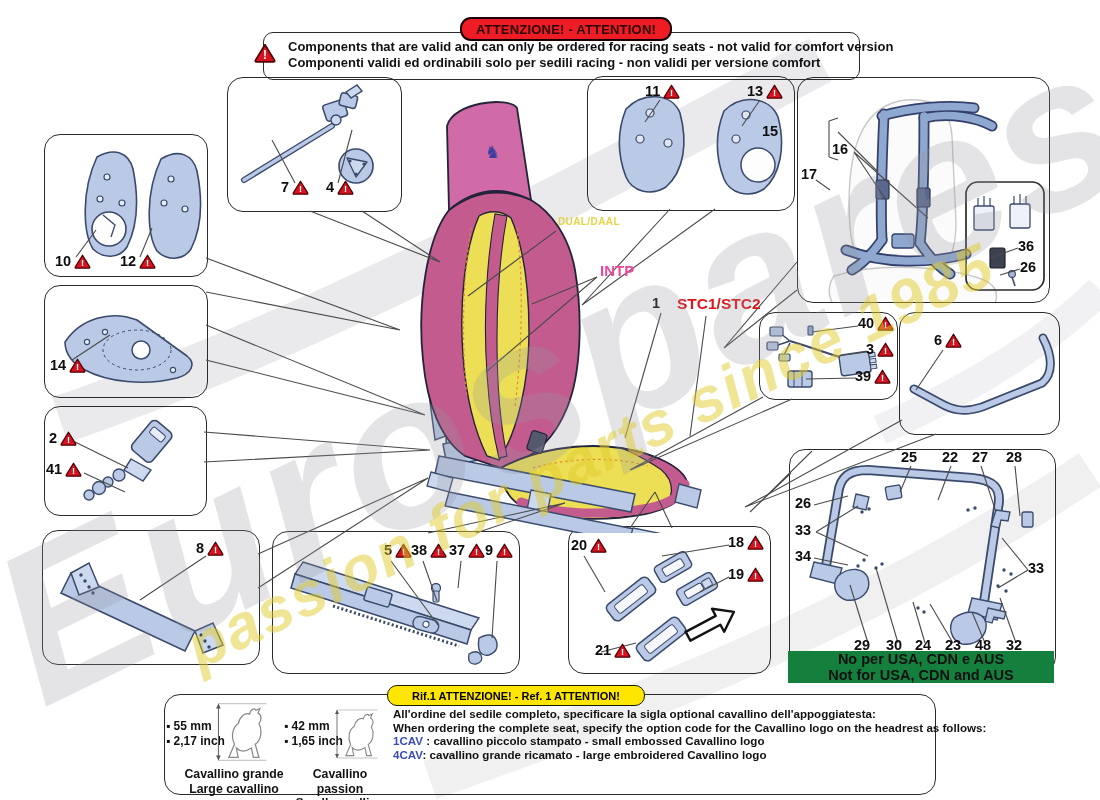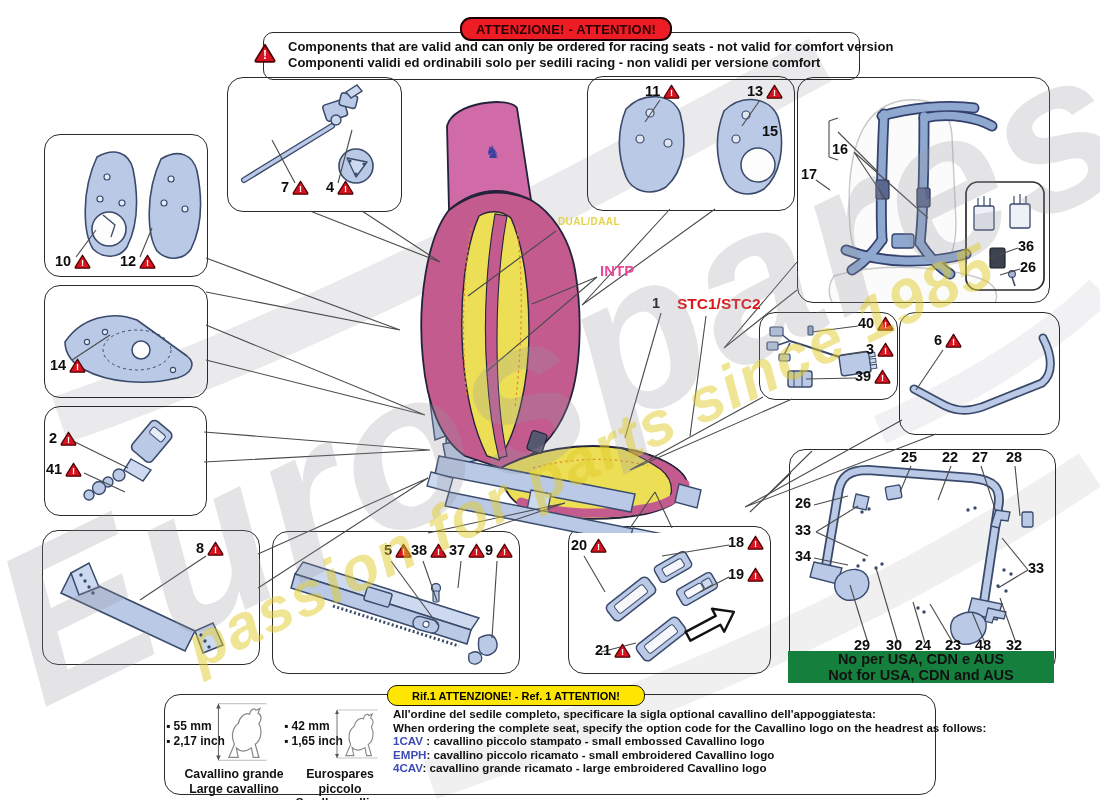--- a/index.html
+++ b/index.html
@@ -633,21 +633,20 @@
   <div>No per USA, CDN e AUS</div>
   <div>Not for USA, CDN and AUS</div>
 </div>
 
 <div class="rif1">
   <div class="pill">Rif.1 ATTENZIONE! - Ref. 1 ATTENTION!</div>
   <div class="rtext">
     <div>All'ordine del sedile completo, specificare la sigla optional cavallino dell'appoggiatesta:</div>
     <div>When ordering the complete seat, specify the option code for the Cavallino logo on the headrest as follows:</div>
     <div><span class="code">1CAV</span><span class="desc"> : cavallino piccolo stampato - small embossed Cavallino logo</span></div>
-    <div><span class="code">EMPH</span><span class="desc">: cavallino piccolo ricamato - small embroidered Cavallino logo</span></div>
     <div><span class="code">4CAV</span><span class="desc">: cavallino grande ricamato - large embroidered Cavallino logo</span></div>
   </div>
 </div>
 
 <div class="dim" style="left:166px;top:719px">
   <div>▪ 55 mm</div>
   <div>▪ 2,17  inch</div>
 </div>
 <div class="horse" style="left:206px;top:699px;width:72px;height:66px">
   <svg viewBox="0 0 60 70" style="width:100%;height:100%">
@@ -669,20 +668,20 @@
 <div class="horse" style="left:330px;top:706px;width:54px;height:56px">
   <svg viewBox="0 0 60 70" style="width:100%;height:100%">
     <line x1="5" y1="5" x2="5" y2="65" stroke="#555" stroke-width="1"></line>
     <path d="M5,5 l-2.5,5 l5,0 z M5,65 l-2.5,-5 l5,0 z" fill="#555"></path>
     <line x1="5" y1="5" x2="56" y2="5" stroke="#999" stroke-width="0.7"></line>
     <line x1="5" y1="65" x2="56" y2="65" stroke="#999" stroke-width="0.7"></line>
     <path d="M16,62 L22,48 C18,40 20,30 26,26 C28,18 34,14 38,16 C39,11 43,9 45,12 L49,10 L47,15 C51,17 51,22 48,26 C52,34 50,44 44,48 L48,62 L42,62 L40,52 C34,56 28,56 24,52 L26,62 Z" fill="none" stroke="#888" stroke-width="1.4"></path>
   </svg>
 </div>
 <div class="hlabel" style="left:292px;top:767px;width:96px">
-  <div>Eurospares piccolo</div>
+  <div>Cavallino passion</div>
   <div>Small cavallino</div>
 </div>
 
 <div class="wm-layer">
   <div class="wm-brand">Eurospares</div>
   <div class="wm-tag">passion for parts since 1985</div>
 </div>
 
 </body></html>

